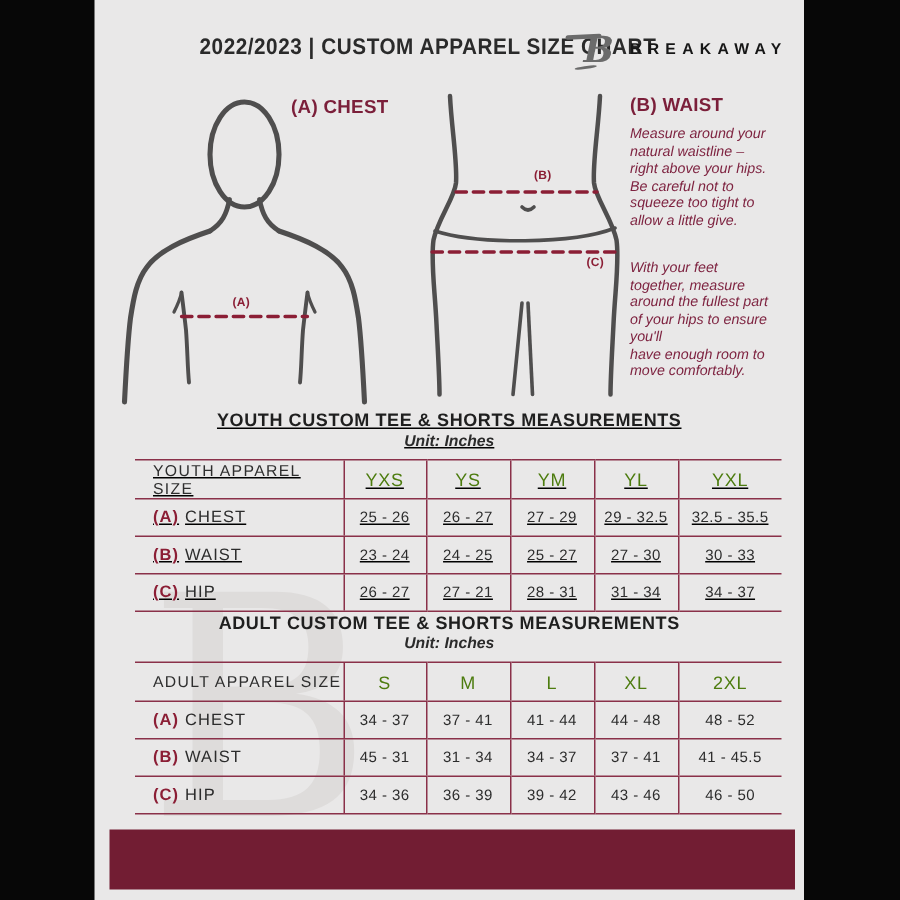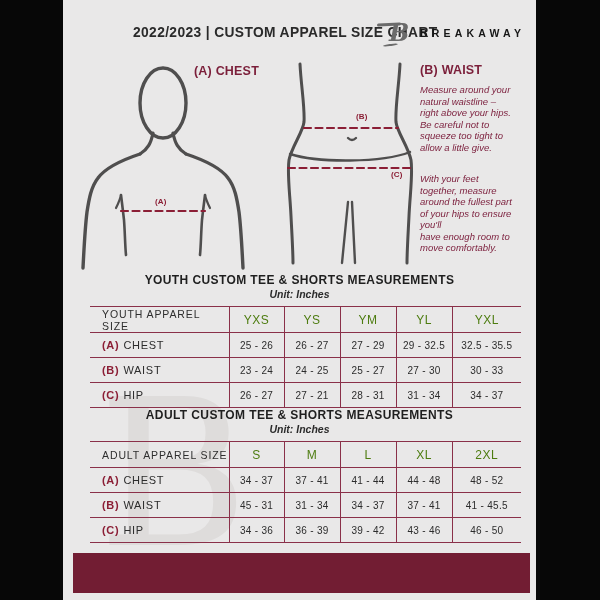--- a/index.html
+++ b/index.html
@@ -134,21 +134,21 @@
     <div class="guide" style="left:420px;top:166px;width:112px;">
       <p>With your feet
 together, measure
 around the fullest part
 of your hips to ensure
 you'll
 have enough room to
 move comfortably.</p>
     </div>
 
-    <div class="tbl-block" style="top:274px;">
+    <div class="tbl-block" style="top:274px;text-decoration:underline;">
       <div class="tbl-title">YOUTH CUSTOM TEE &amp; SHORTS MEASUREMENTS</div>
       <div class="tbl-unit">Unit: Inches</div>
       <table class="size-table">
           <colgroup>
             <col style="width: 139px;">
             <col style="width: 55px;">
             <col style="width: 56px;">
             <col style="width: 56px;">
             <col style="width: 56px;">
             <col style="width: 69px;">

